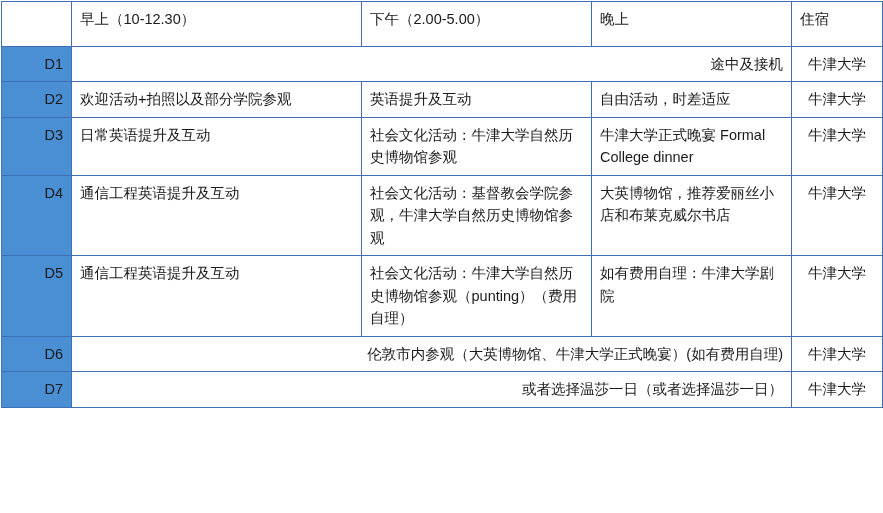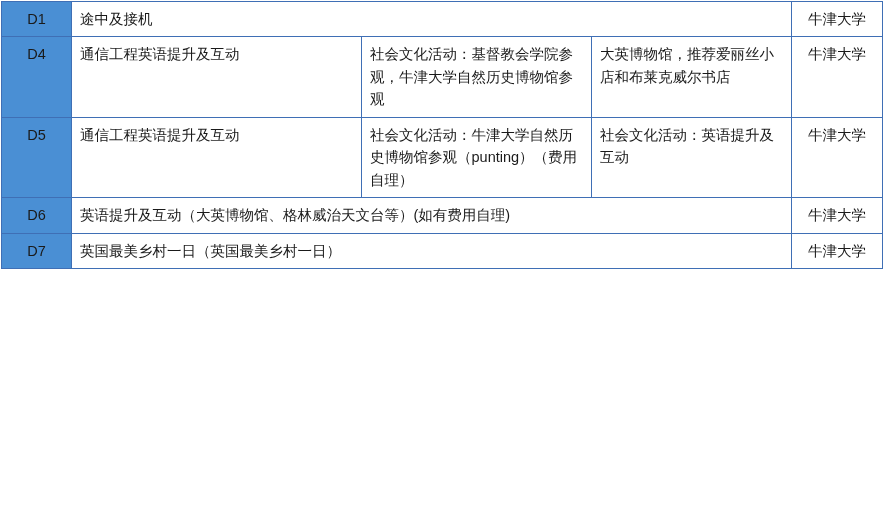--- a/index.html
+++ b/index.html
@@ -53,28 +53,28 @@
   }
   td.head-corner {
     background: #2f62ad;
     border: 1px solid #3f6fb5;
   }
   
   td.day {
     background: #4a8fd4;
     color: #ffffff;
     font-weight: bold;
-    text-align: center;
+    text-align: right;
     font-size: 14.5px;
     padding-left: 8px;
     vertical-align: top;
   }
   
   td.center {
-    text-align: left;
+    text-align: right;
     vertical-align: middle;
   }
   td.stay {
     text-align: center;
     vertical-align: top;
     margin-top: 8px;
   }
   td.cell {
     vertical-align: top;
   }
@@ -88,51 +88,72 @@
 <div class="sheet">
   <table class="schedule">
     <colgroup>
       <col class="c-day">
       <col class="c-am">
       <col class="c-pm">
       <col class="c-eve">
       <col class="c-stay">
     </colgroup>
     <tbody>
+      <tr class="head">
+        <td class="head-corner"></td>
+        <td>早上（10-12.30）</td>
+        <td>下午（2.00-5.00）</td>
+        <td>晚上</td>
+        <td>住宿</td>
+      </tr>
 
       <tr>
         <td class="day">D1</td>
         <td class="center" colspan="3">途中及接机</td>
         <td class="stay mid">牛津大学</td>
       </tr>
 
+      <tr>
+        <td class="day">D2</td>
+        <td class="cell">欢迎活动+拍照以及部分学院参观</td>
+        <td class="cell">英语提升及互动</td>
+        <td class="cell">自由活动，时差适应</td>
+        <td class="stay">牛津大学</td>
+      </tr>
 
+      <tr>
+        <td class="day">D3</td>
+        <td class="cell">日常英语提升及互动</td>
+        <td class="cell">社会文化活动：牛津大学自然历史博物馆参观</td>
+        <td class="cell">牛津大学正式晚宴 Formal College dinner</td>
+        <td class="stay">牛津大学</td>
+      </tr>
 
       <tr>
         <td class="day">D4</td>
         <td class="cell">通信工程英语提升及互动</td>
         <td class="cell">社会文化活动：基督教会学院参观，牛津大学自然历史博物馆参观</td>
         <td class="cell">大英博物馆，推荐爱丽丝小店和布莱克威尔书店</td>
         <td class="stay">牛津大学</td>
       </tr>
 
       <tr>
         <td class="day">D5</td>
         <td class="cell">通信工程英语提升及互动</td>
         <td class="cell">社会文化活动：牛津大学自然历史博物馆参观（punting）（费用自理）</td>
-        <td class="cell">社会文化活动：英语提升及互动</td>
+        <td class="cell">如有费用自理：牛津大学剧院</td>
         <td class="stay">牛津大学</td>
       </tr>
 
       <tr>
         <td class="day">D6</td>
-        <td class="center" colspan="3">英语提升及互动（大英博物馆、格林威治天文台等）(如有费用自理)</td>
+        <td class="center" colspan="3">伦敦市内参观（大英博物馆、牛津大学正式晚宴）(如有费用自理)</td>
         <td class="stay mid">牛津大学</td>
       </tr>
 
       <tr>
         <td class="day">D7</td>
-        <td class="center" colspan="3">英国最美乡村一日（英国最美乡村一日）</td>
+        <td class="center" colspan="3">或者选择温莎一日（或者选择温莎一日）</td>
         <td class="stay mid">牛津大学</td>
       </tr>
     </tbody>
   </table>
 </div>
 
 </body></html>

